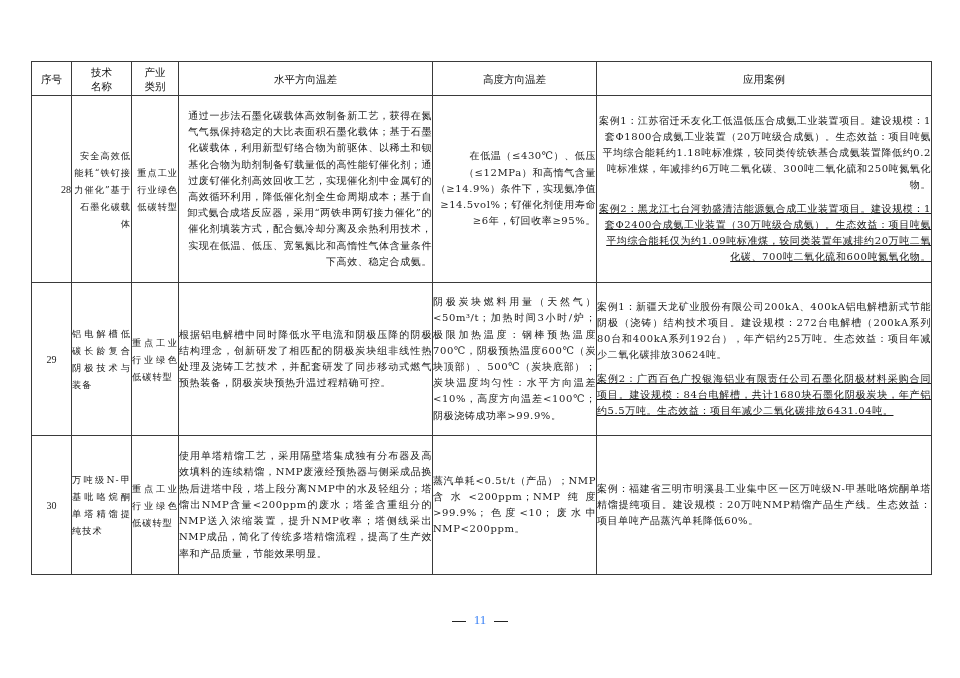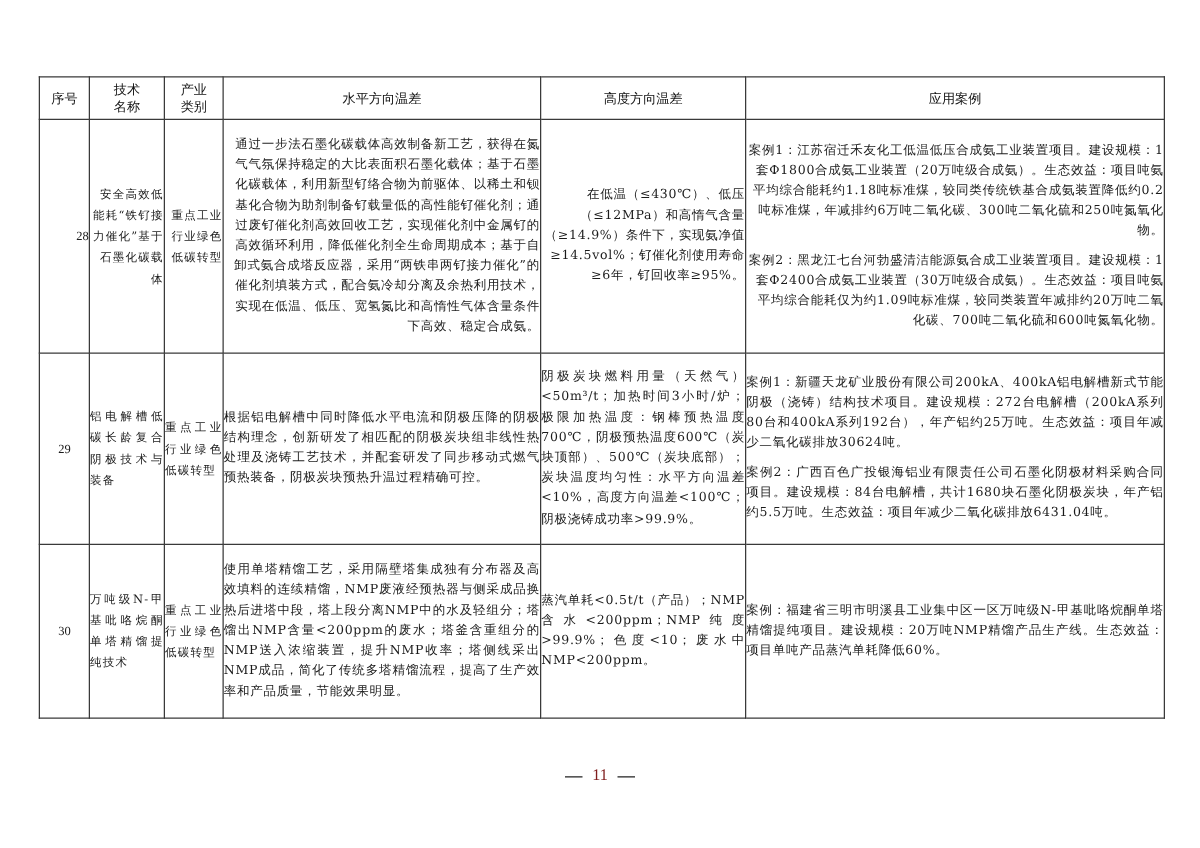--- a/index.html
+++ b/index.html
@@ -12,24 +12,24 @@
   table.tech th { font-family: "DejaVu Sans", "Liberation Sans", sans-serif; font-weight: normal;
                   font-size: 10.5px; line-height: 14px; text-align: center; height: 33px; color: #111; }
   .c-no { width: 40px; } .c-name { width: 60px; } .c-ind { width: 47px; }
   .c-proc { width: 254px; } .c-param { width: 164px; } .c-case { width: 335px; }
   td.no { text-align: center; font-size: 10px; font-family: "Liberation Serif", serif; }
   td.name, td.ind { font-size: 9.2px; line-height: 17px; padding: 0 6px; text-align: justify; letter-spacing: 1px; }
   td.ind { padding: 0 4px; margin-left: 46px; }
   td.txt { font-size: 10px; line-height: 16.2px; padding: 1px 5px; text-align: justify;
            vertical-align: top; letter-spacing: 0.6px; }
   td.mid { vertical-align: middle; }
-  .para + .para { margin-top: 7px; }
+  .para + .para { margin-top: 7px; text-decoration: underline; }
   .row28 td { height: 186px; text-align: right; } .row29 td { height: 152px; } .row30 td { height: 138px; }
   .footer { position: absolute; left: 0; width: 960px; top: 612px; text-align: center;
-            font-size: 13px; font-family: "Liberation Serif", serif; color: #7f1d1d; }
+            font-size: 13px; font-family: "Liberation Serif", serif; color: #3b82f6; }
   .footer .dash { display: inline-block; width: 14px; border-top: 1px solid #222; vertical-align: middle; margin: 0 8px; }
 </style>
 </head>
 <body>
 
 <div class="page">
   <table class="tech">
     <colgroup>
       <col class="c-no">
         <col class="c-name">

